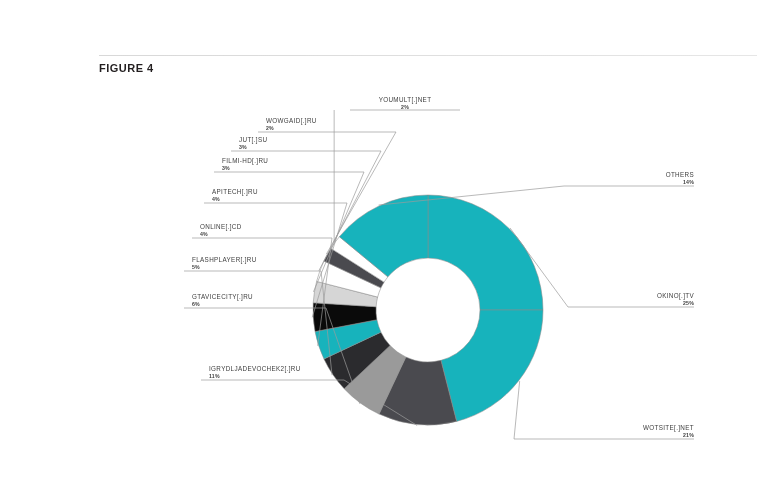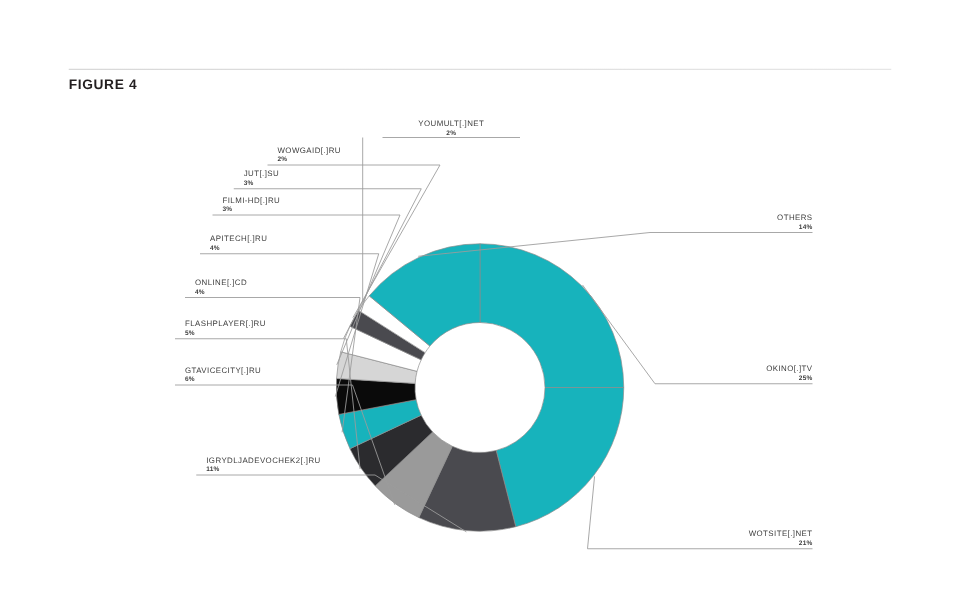--- a/index.html
+++ b/index.html
@@ -1,21 +1,21 @@
 <!DOCTYPE html>
 <html><head>
 <meta charset="utf-8">
 <style>
   html,body{margin:0;padding:0;}
   body{
     width:768px;height:492px;background:#ffffff;
     font-family:"Liberation Sans","DejaVu Sans",sans-serif;
     color:#231f20;overflow:hidden;position:relative;
   }
-  .page{position:absolute;inset:0;}
+  .page{position:absolute;inset:0;margin-left:44px;}
 
   .top-rule{
     position:absolute;left:55px;top:55px;width:658px;height:1px;
     background:linear-gradient(to right,#d8d8d8,#e6e6e6);
   }
   .fig-title{
     position:absolute;left:55px;top:62px;
     font-size:11px;font-weight:bold;letter-spacing:.5px;color:#231f20;
   }
 

